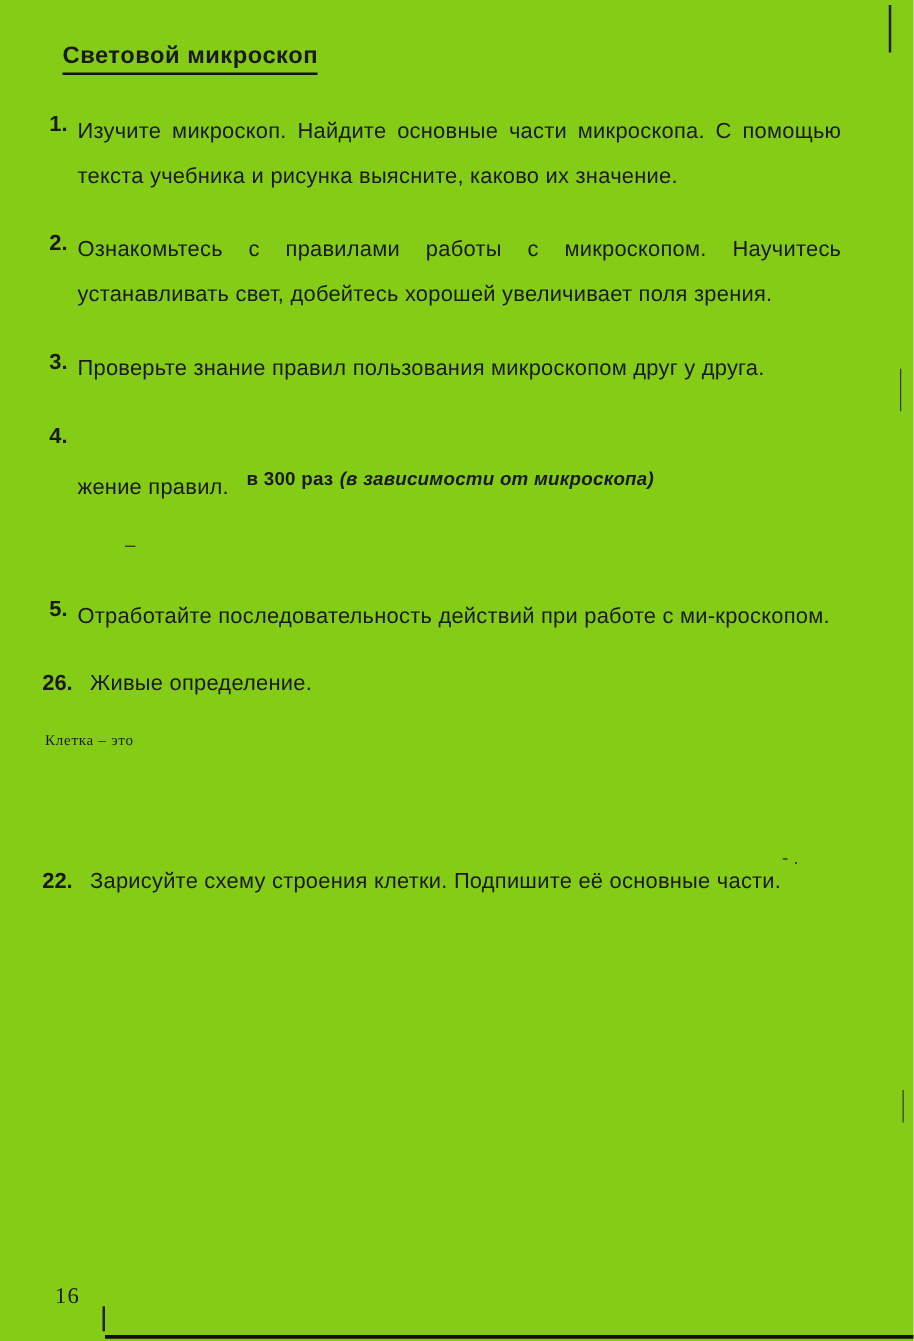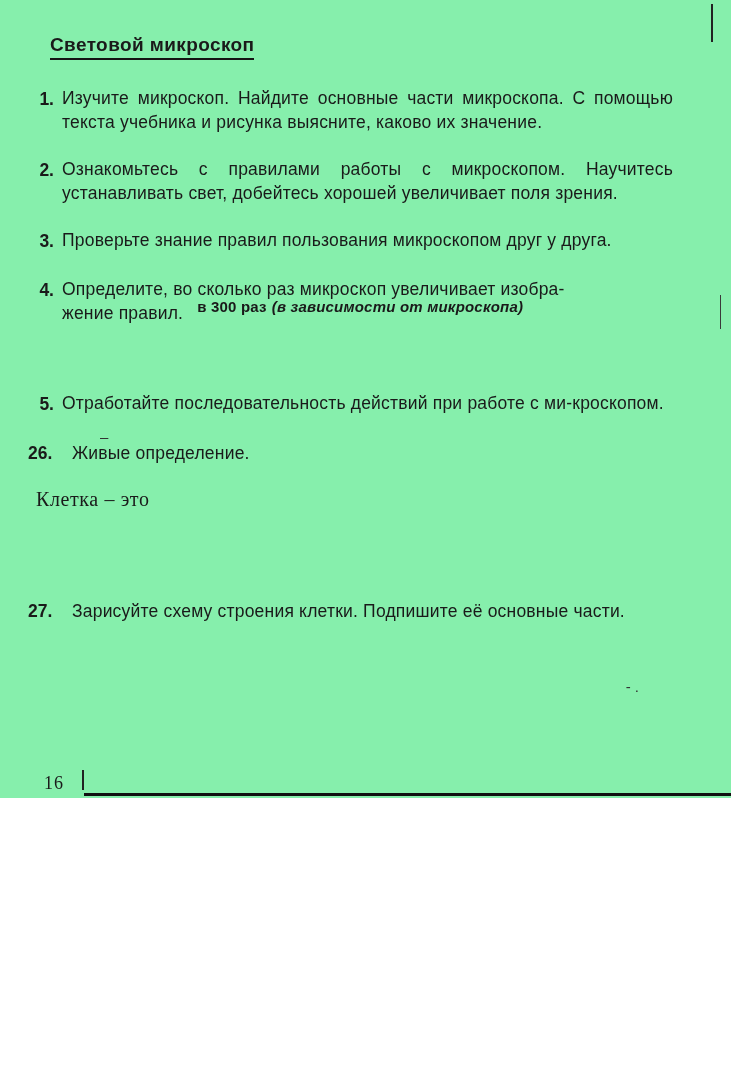--- a/index.html
+++ b/index.html
@@ -3,22 +3,22 @@
 <meta charset="utf-8">
 <style>
   html, body {
     margin: 0;
     padding: 0;
     background: #ffffff;
   }
   .page {
     position: relative;
     width: 731px;
-    height: 798px;
-    background: #86efac;
+    height: 1073px;
+    background: #84cc16;
     font-family: "Liberation Sans", sans-serif;
     color: #1a1a1a;
     overflow: hidden;
     box-sizing: border-box;
   }
   .content {
     position: absolute;
     top: 34px;
     left: 28px;
     right: 58px;
@@ -44,21 +44,21 @@
     width: 26px;
     flex: 0 0 26px;
     text-align: right;
     padding-right: 8px;
     box-sizing: content-box;
     line-height: 26px;
   }
   .task .txt {
     flex: 1;
     font-size: 17.5px;
-    line-height: 24px;
+    line-height: 36px;
     text-align: justify;
     letter-spacing: 0.2px;
   }
   .task-4 .txt { text-align: left; }
   .handwritten {
     display: inline-block;
     position: relative;
     top: -7px;
     margin-left: 14px;
     font-size: 15px;
@@ -83,43 +83,43 @@
   }
   .question {
     display: flex;
     margin-bottom: 20px;
   }
   .question .qnum {
     font-weight: bold;
     font-size: 17.5px;
     flex: 0 0 36px;
     padding-right: 8px;
-    text-align: left;
+    text-align: center;
     line-height: 26px;
     box-sizing: content-box;
   }
   .question .qtxt {
     flex: 1;
     font-size: 17.5px;
     line-height: 26px;
     text-align: justify;
     letter-spacing: 0.2px;
   }
   .answer-line {
-    font-size: 20px;
+    font-size: 12px;
     line-height: 26px;
     margin: 18px 0 0 8px;
     letter-spacing: 0.6px;
     font-family: "Liberation Serif", serif;
   }
   .spacer-q27 { height: 86px; }
   .page-number {
     position: absolute;
     left: 44px;
-    bottom: 4px;
+    bottom: 26px;
     font-size: 18px;
     font-family: "Liberation Serif", serif;
     letter-spacing: 1px;
   }
   
   .artifact { position: absolute; background: #222; }
   .a-top-right { right: 18px; top: 4px; width: 2px; height: 38px; }
   .a-mid-right-1 { right: 10px; top: 295px; width: 1px; height: 34px; background:#3a3a3a; }
   .a-mid-right-2 { right: 8px; top: 872px; width: 1px; height: 26px; background:#3a3a3a; }
   .a-after-16 { left: 82px; bottom: 8px; width: 2px; height: 20px; }
@@ -161,21 +161,21 @@
     </div>
 
     <div class="task">
       <span class="num">3.</span>
       <div class="txt">Проверьте знание правил пользования микроскопом друг у друга.</div>
     </div>
 
     <div class="task task-4">
       <span class="num">4.</span>
       <div class="txt">
-        <span>Определите, во сколько раз микроскоп увеличивает изобра-</span><br>
+        <br>
         <span>жение правил.</span><span class="handwritten"><span class="hw-plain">в 300 раз</span><span class="hw-italic">(в зависимости от микроскопа)</span></span>
       </div>
     </div>
 
     <div class="gap-after-4"></div>
 
     <div class="task">
       <span class="num">5.</span>
       <div class="txt">Отработайте последовательность действий при работе с ми-кроскопом.</div>
     </div>
@@ -184,21 +184,21 @@
     <div class="question">
       <span class="qnum">26.</span>
       <div class="qtxt">Живые определение.</div>
     </div>
 
     <div class="answer-line">Клетка –  это</div>
 
     <div class="spacer-q27"></div>
 
     <div class="question">
-      <span class="qnum">27.</span>
+      <span class="qnum">22.</span>
       <div class="qtxt">Зарисуйте схему строения клетки. Подпишите её основные части.</div>
     </div>
 
   </div>
 
   <div class="dash-art d1">–</div>
   <div class="dash-art d2">-  .</div>
 
   <div class="artifact a-top-right"></div>
   <div class="artifact a-mid-right-1"></div>

